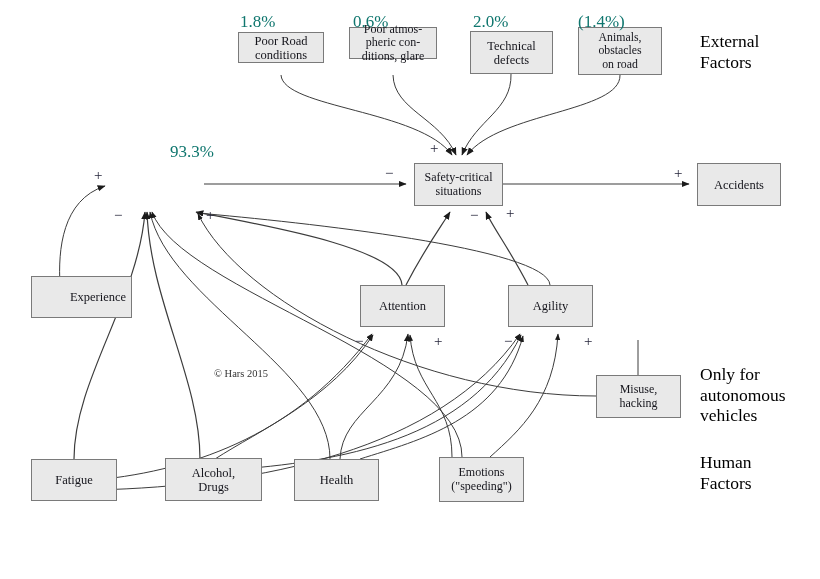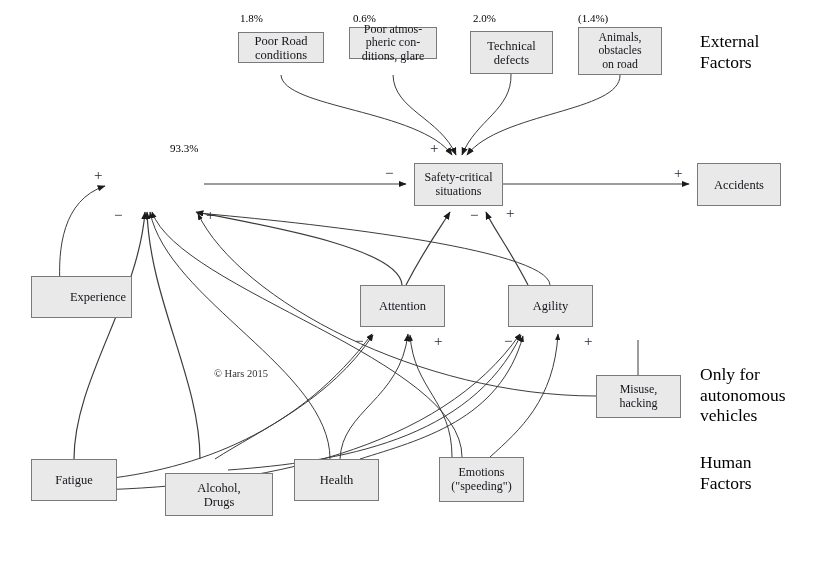--- a/index.html
+++ b/index.html
@@ -4,21 +4,21 @@
 <style>
   html,body{margin:0;padding:0;background:#fff;}
   body{width:820px;height:579px;position:relative;overflow:hidden;
        font-family:"Liberation Serif","DejaVu Serif",serif;color:#1a1a20;}
   #stage{position:absolute;left:0;top:0;width:820px;height:579px;}
   svg#wires{position:absolute;left:0;top:0;width:820px;height:579px;}
   .node{position:absolute;box-sizing:border-box;background:#e9e9e9;
         border:1px solid #7a7a7a;display:flex;align-items:center;
         justify-content:center;text-align:center;line-height:1.12;
         font-size:12.5px;color:#15151c;padding:2px 3px;}
-  .pct{position:absolute;font-size:11px;color:#000000;white-space:nowrap;}
+  .pct{position:absolute;font-size:17px;color:#0f766e;white-space:nowrap;}
   .sign{position:absolute;font-size:15px;color:#24243a;line-height:1;}
   .grouplbl{position:absolute;font-size:17.5px;color:#000000;line-height:1.18;
             white-space:pre-line;}
   .copy{position:absolute;font-size:10.5px;color:#333;white-space:nowrap;}
 </style>
 </head>
 <body>
 
 <div id="stage">
 
@@ -87,21 +87,21 @@
 situations</div>
   <div class="node" style="left: 697px; top: 163px; width: 84px; height: 43px; white-space: pre-line;">Accidents</div>
 
   <div class="node" style="left: 31px; top: 276px; width: 101px; height: 42px; white-space: pre-line; padding-left: 36px;">Experience</div>
   <div class="node" style="left: 360px; top: 285px; width: 85px; height: 42px; white-space: pre-line;">Attention</div>
   <div class="node" style="left: 508px; top: 285px; width: 85px; height: 42px; white-space: pre-line;">Agility</div>
   <div class="node" style="left: 596px; top: 375px; width: 85px; height: 43px; font-size: 12px; white-space: pre-line;">Misuse,
 hacking</div>
 
   <div class="node" style="left: 31px; top: 459px; width: 86px; height: 42px; white-space: pre-line;">Fatigue</div>
-  <div class="node" style="left: 165px; top: 473px; width: 108px; height: 43px; white-space: pre-line;">Alcohol,
+  <div class="node" style="left: 165px; top: 458px; width: 97px; height: 43px; white-space: pre-line;">Alcohol,
 Drugs</div>
   <div class="node" style="left: 294px; top: 459px; width: 85px; height: 42px; white-space: pre-line;">Health</div>
   <div class="node" style="left: 439px; top: 457px; width: 85px; height: 45px; font-size: 12px; white-space: pre-line;">Emotions
 ("speeding")</div>
 
   <div class="pct" style="left:240px;top:12px;">1.8%</div>
   <div class="pct" style="left:353px;top:12px;">0.6%</div>
   <div class="pct" style="left:473px;top:12px;">2.0%</div>
   <div class="pct" style="left:578px;top:12px;">(1.4%)</div>
   <div class="pct" style="left:170px;top:142px;">93.3%</div>

